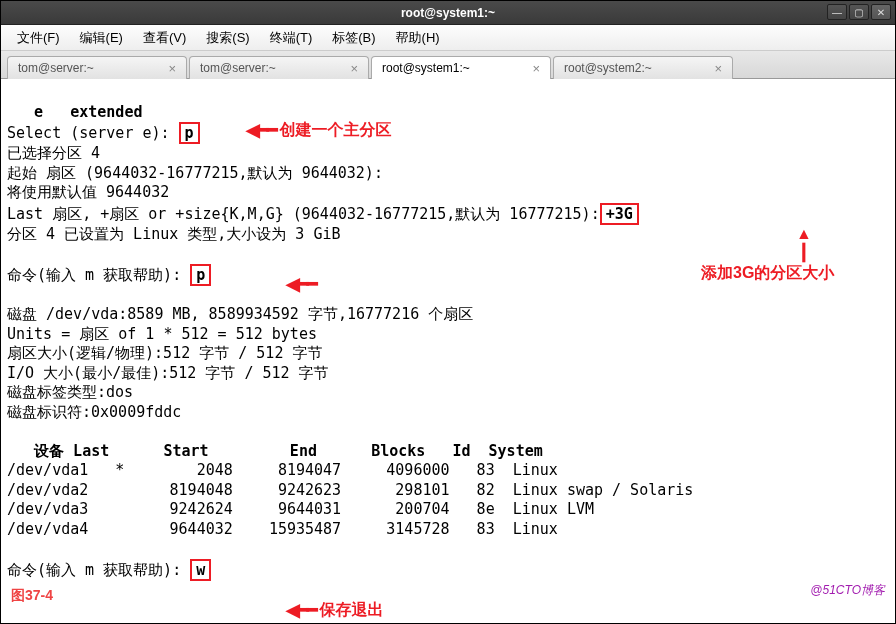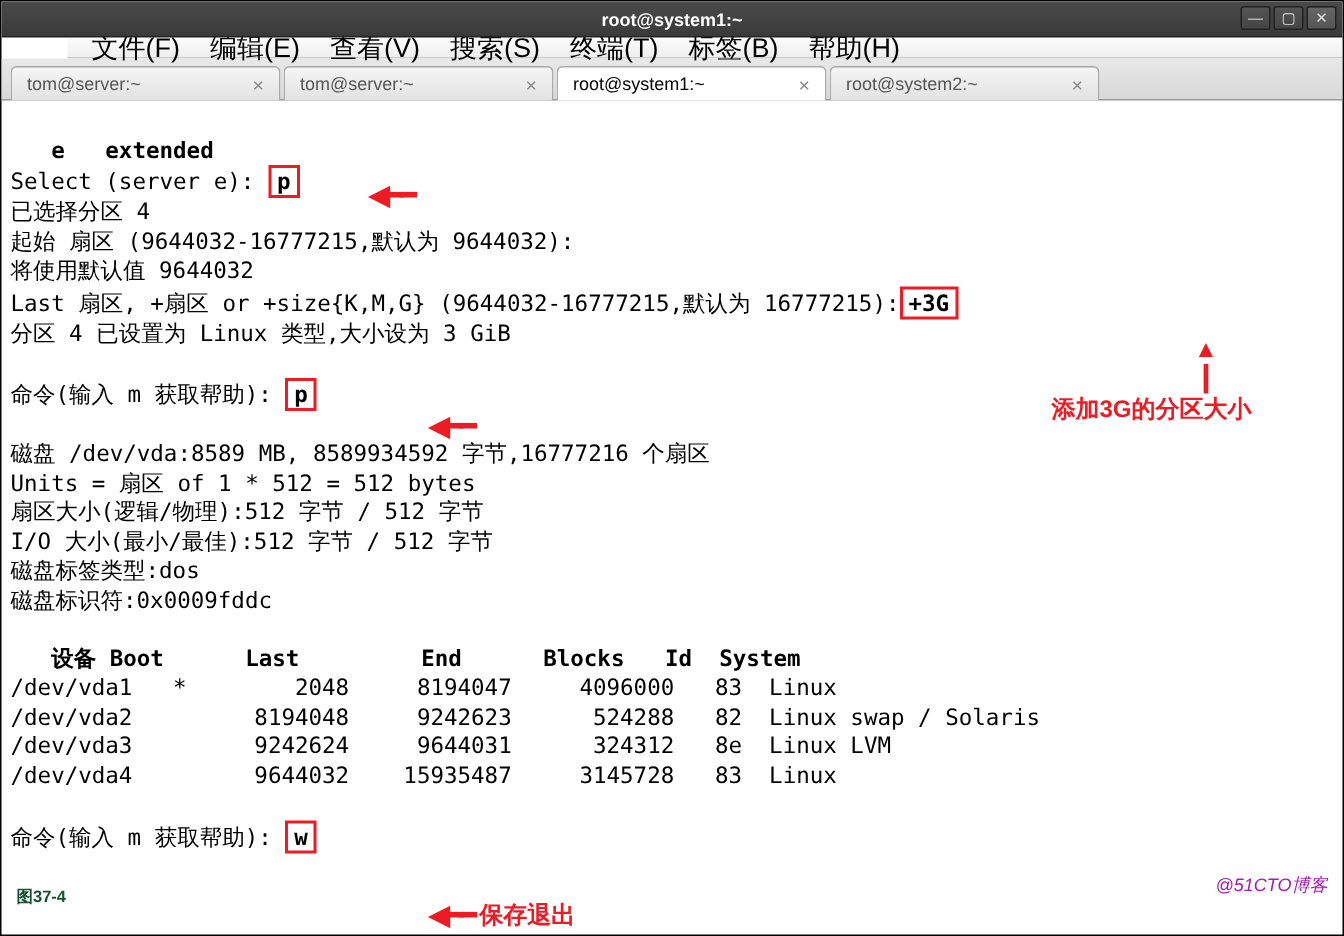--- a/index.html
+++ b/index.html
@@ -4,38 +4,38 @@
 <style>
   * { margin: 0; padding: 0; box-sizing: border-box; }
   body { font-family: sans-serif; font-size: 13px; background: #fff; width: 896px; height: 624px; overflow: hidden; position: relative; border: 1px solid #000; }
   
   .titlebar { background: linear-gradient(#4a4a4a, #3a3a3a); color: #fff; height: 24px; display: flex; align-items: center; justify-content: center; position: relative; border-bottom: 1px solid #222; }
   .titlebar-title { font-weight: bold; font-size: 12px; }
   .win-controls { position: absolute; right: 4px; top: 3px; display: flex; gap: 2px; }
   .win-btn { width: 20px; height: 16px; background: linear-gradient(#555,#444); border: 1px solid #222; color: #ddd; font-size: 10px; display: flex; align-items: center; justify-content: center; border-radius: 2px; }
   .win-btn.close { background: linear-gradient(#666,#555); }
   
-  .menubar { background: linear-gradient(#fdfdfd,#eeeeee); height: 14px; display: flex; align-items: center; padding: 0 6px; border-bottom: 1px solid #ccc; font-size: 18px; gap: 0; margin-left: 44px; }
+  .menubar { background: linear-gradient(#fdfdfd,#eeeeee); height: 26px; display: flex; align-items: center; padding: 0 6px; border-bottom: 1px solid #ccc; font-size: 13px; gap: 0; }
   .menu-item { padding: 3px 10px; }
   
   .tabbar { background: linear-gradient(#e8e8e8,#d8d8d8); height: 28px; display: flex; align-items: flex-end; padding: 0 6px; border-bottom: 1px solid #999; }
   .tab { background: linear-gradient(#f5f5f5,#e2e2e2); border: 1px solid #aaa; border-bottom: none; border-radius: 4px 4px 0 0; padding: 4px 10px; margin-right: 2px; font-size: 12px; display: flex; align-items: center; gap: 40px; color: #555; min-width: 180px; justify-content: space-between; position: relative; top: 1px; }
   .tab.active { background: #fff; color: #000; z-index: 2; }
   .tab-close { color: #888; font-size: 13px; line-height: 1; }
   
   .terminal { font-family: "DejaVu Sans Mono","Courier New",monospace; font-size: 15px; line-height: 1.3; padding: 4px 6px; white-space: pre; position: relative; color: #000; letter-spacing: 0; }
   .terminal .bold { font-weight: bold; text-align: center; }
   
   .redbox { display: inline-block; border: 2.5px solid #ed1c24; padding: 0 4px; line-height: 1.2; }
   .annot { color: #ed1c24; font-weight: bold; position: absolute; font-family: sans-serif; font-size: 16px; display:flex; align-items:center; }
   .arrow-l { color: #ed1c24; font-size: 18px; letter-spacing: -2px; margin-right:4px; }
   .arrow-d { position:absolute; color:#ed1c24; font-size:16px; font-weight:bold; text-align:center; }
   
   .watermark { position: absolute; bottom: 24px; right: 10px; color: #a21caf; font-size: 12px; font-style: italic; }
-  .figlabel { position: absolute; bottom: 18px; left: 10px; color: #14532d; font-weight: bold; font-size: 11px; font-family: sans-serif; }
+  .figlabel { position: absolute; bottom: 18px; left: 10px; color: #ef4444; font-weight: bold; font-size: 14px; font-family: sans-serif; }
 </style>
 </head>
 <body>
 
 <div class="titlebar">
   <span class="titlebar-title">root@system1:~</span>
   <div class="win-controls">
     <div class="win-btn">—</div>
     <div class="win-btn">▢</div>
     <div class="win-btn close">✕</div>
@@ -82,31 +82,32 @@
 
 <span>命令(输入 m 获取帮助): </span><span class="redbox bold">p</span>
 
 <span>磁盘 /dev/vda:8589 MB, 8589934592 字节,16777216 个扇区</span>
 <span>Units = 扇区 of 1 * 512 = 512 bytes</span>
 <span>扇区大小(逻辑/物理):512 字节 / 512 字节</span>
 <span>I/O 大小(最小/最佳):512 字节 / 512 字节</span>
 <span>磁盘标签类型:dos</span>
 <span>磁盘标识符:0x0009fddc</span>
 
-<span class="bold">   设备 Boot      Last         End      Blocks   Id  System</span>
+<span class="bold">   设备 Last      Start         End      Blocks   Id  System</span>
 <span>/dev/vda1   *        2048     8194047     4096000   83  Linux</span>
-<span>/dev/vda2         8194048     9242623      524288   82  Linux swap / Solaris</span>
-<span>/dev/vda3         9242624     9644031      324312   8e  Linux LVM</span>
+<span>/dev/vda2         8194048     9242623      298101   82  Linux swap / Solaris</span>
+<span>/dev/vda3         9242624     9644031      200704   8e  Linux LVM</span>
 <span>/dev/vda4         9644032    15935487     3145728   83  Linux</span>
 
 <span>命令(输入 m 获取帮助): </span><span class="redbox bold">w</span>
 </div>
 
 <div class="annot" style="top:118px; left:245px;">
   <span class="arrow-l">◀━━</span>
+  <span>创建一个主分区</span>
 </div>
 
 <div class="arrow-d" style="top:224px; left:795px;">▲<br>┃</div>
 <div class="annot" style="top:262px; left:700px;text-align:right;">
   <span>添加3G的分区大小</span>
 </div>
 
 <div class="annot" style="top:272px; left:285px;">
   <span class="arrow-l">◀━━</span>
 </div>

